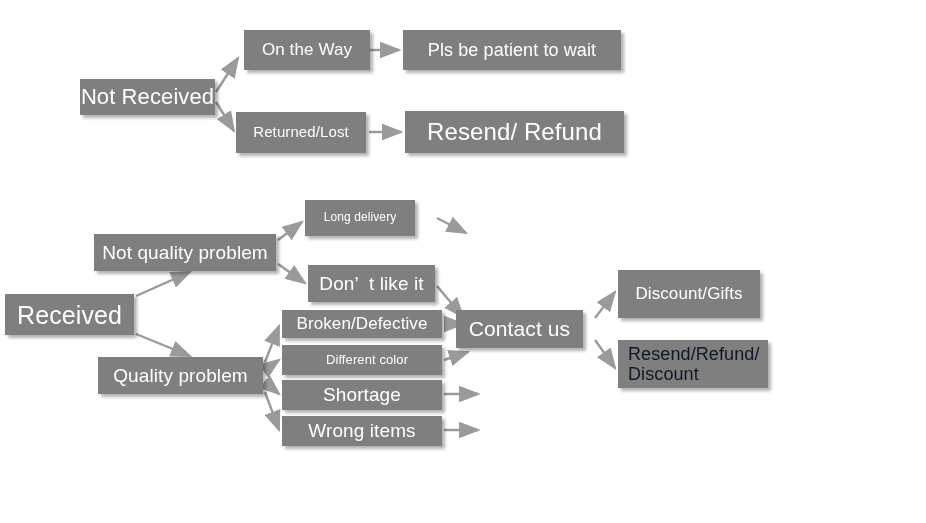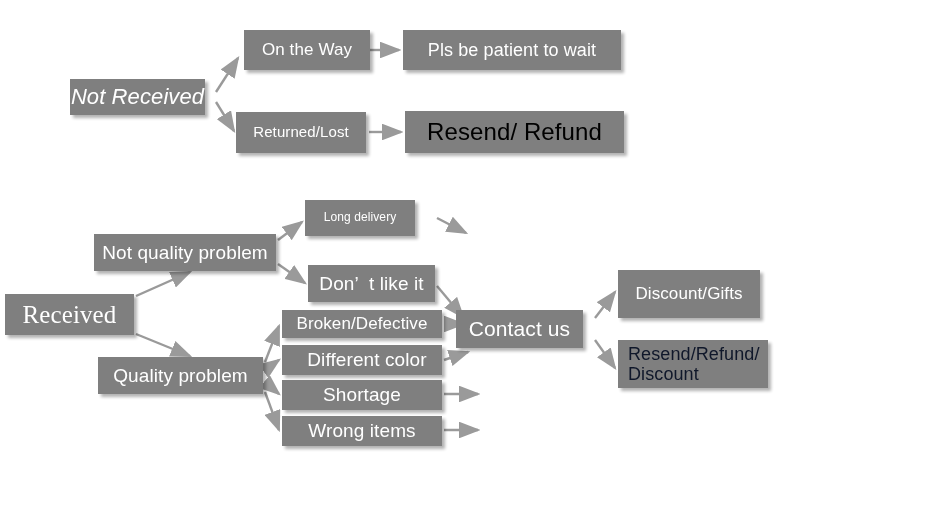--- a/index.html
+++ b/index.html
@@ -72,32 +72,32 @@
         <line x1="265" y1="392" x2="279" y2="430" stroke="#9a9a9a" stroke-width="2.4" marker-end="url(#arrowhead)"></line>
         <line x1="444" y1="324" x2="463" y2="324" stroke="#9a9a9a" stroke-width="2.4" marker-end="url(#arrowhead)"></line>
         <line x1="444" y1="360" x2="468" y2="352" stroke="#9a9a9a" stroke-width="2.4" marker-end="url(#arrowhead)"></line>
         <line x1="444" y1="394" x2="478" y2="394" stroke="#9a9a9a" stroke-width="2.4" marker-end="url(#arrowhead)"></line>
         <line x1="444" y1="430" x2="478" y2="430" stroke="#9a9a9a" stroke-width="2.4" marker-end="url(#arrowhead)"></line>
         <line x1="595" y1="318" x2="615" y2="292" stroke="#9a9a9a" stroke-width="2.4" marker-end="url(#arrowhead)"></line>
         <line x1="595" y1="340" x2="615" y2="368" stroke="#9a9a9a" stroke-width="2.4" marker-end="url(#arrowhead)"></line>
       </g>
   </svg>
   <div id="node-layer">
-      <div class="node" style="left: 70px; top: 79px; width: 135px; height: 36px; font-size: 22px; background: rgb(127, 127, 127); color: rgb(255, 255, 255); font-style: italic;">Not Received</div>
+      <div class="node" style="left: 80px; top: 79px; width: 135px; height: 36px; font-size: 22px; background: rgb(127, 127, 127); color: rgb(255, 255, 255);">Not Received</div>
       <div class="node" style="left: 244px; top: 30px; width: 126px; height: 40px; font-size: 17px; background: rgb(127, 127, 127); color: rgb(255, 255, 255);">On the Way</div>
       <div class="node" style="left: 403px; top: 30px; width: 218px; height: 40px; font-size: 18px; background: rgb(127, 127, 127); color: rgb(255, 255, 255);">Pls be patient to wait</div>
       <div class="node" style="left: 236px; top: 112px; width: 130px; height: 41px; font-size: 15px; background: rgb(127, 127, 127); color: rgb(255, 255, 255);">Returned/Lost</div>
-      <div class="node" style="left: 405px; top: 111px; width: 219px; height: 42px; font-size: 24px; background: rgb(127, 127, 127); color: #000000;">Resend/ Refund</div>
-      <div class="node" style="left: 5px; top: 294px; width: 129px; height: 41px; font-size: 25px; background: rgb(127, 127, 127); color: rgb(255, 255, 255); font-family: Liberation Serif, serif;">Received</div>
+      <div class="node" style="left: 405px; top: 111px; width: 219px; height: 42px; font-size: 24px; background: rgb(127, 127, 127); color: #ffffff;">Resend/ Refund</div>
+      <div class="node" style="left: 5px; top: 294px; width: 129px; height: 41px; font-size: 25px; background: rgb(127, 127, 127); color: rgb(255, 255, 255);">Received</div>
       <div class="node" style="left: 94px; top: 234px; width: 182px; height: 37px; font-size: 19px; background: rgb(127, 127, 127); color: rgb(255, 255, 255);">Not quality problem</div>
       <div class="node" style="left: 98px; top: 357px; width: 165px; height: 37px; font-size: 19px; background: rgb(127, 127, 127); color: rgb(255, 255, 255);">Quality problem</div>
       <div class="node" style="left: 305px; top: 200px; width: 110px; height: 36px; font-size: 12px; background: rgb(127, 127, 127); color: rgb(255, 255, 255);">Long delivery</div>
       <div class="node" style="left: 308px; top: 265px; width: 127px; height: 37px; font-size: 19px; background: rgb(127, 127, 127); color: rgb(255, 255, 255);">Don’  t like it</div>
       <div class="node" style="left: 282px; top: 310px; width: 160px; height: 28px; font-size: 17px; background: rgb(127, 127, 127); color: rgb(255, 255, 255);">Broken/Defective</div>
-      <div class="node" style="left: 282px; top: 345px; width: 160px; height: 30px; font-size: 19px; background: rgb(127, 127, 127); color: rgb(255, 255, 255); padding-left: 16px;">Different color</div>
+      <div class="node" style="left: 282px; top: 345px; width: 160px; height: 30px; font-size: 13px; background: rgb(127, 127, 127); color: rgb(255, 255, 255); padding-left: 16px;">Different color</div>
       <div class="node" style="left: 282px; top: 380px; width: 160px; height: 30px; font-size: 19px; background: rgb(127, 127, 127); color: rgb(255, 255, 255);">Shortage</div>
       <div class="node" style="left: 282px; top: 416px; width: 160px; height: 30px; font-size: 19px; background: rgb(127, 127, 127); color: rgb(255, 255, 255);">Wrong items</div>
       <div class="node" style="left: 456px; top: 310px; width: 127px; height: 38px; font-size: 21px; background: rgb(127, 127, 127); color: rgb(255, 255, 255);">Contact us</div>
       <div class="node" style="left: 618px; top: 270px; width: 142px; height: 48px; font-size: 17px; background: rgb(127, 127, 127); color: rgb(255, 255, 255);">Discount/Gifts</div>
       <div class="node left-align" style="left: 618px; top: 340px; width: 150px; height: 48px; font-size: 18px; background: rgb(127, 127, 127); color: #0f172a;">Resend/Refund/
 Discount</div>
     </div>
 </div>
 
 </body></html>

